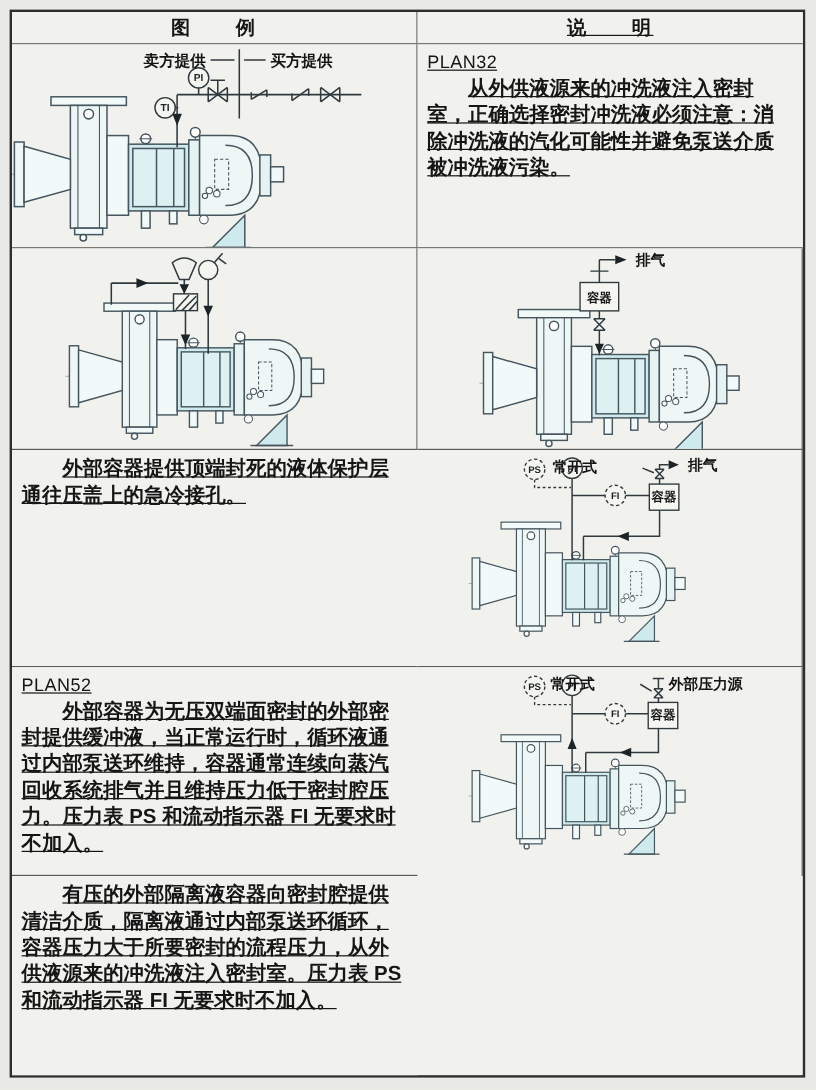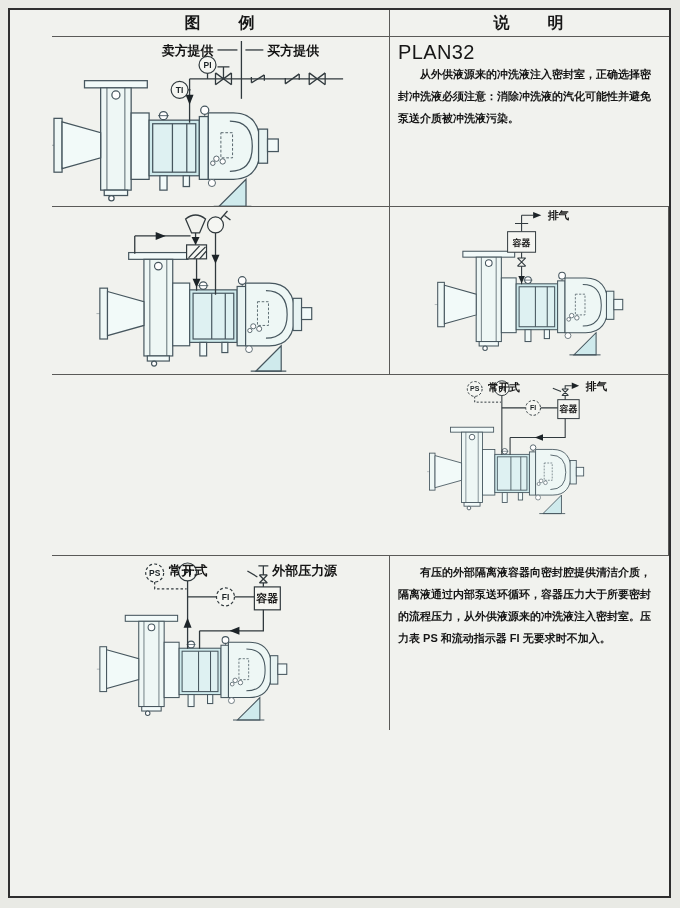--- a/index.html
+++ b/index.html
@@ -12,42 +12,41 @@
     position:relative;
   }
   .sheet{
     position:absolute;left:8px;top:8px;width:663px;height:890px;
     border:2px solid #2e2e2e;
     background:#f1f2ee;
     display:grid;
     grid-template-columns:338px 1fr;
     grid-template-rows:27px 170px 168px 181px 174px 1fr;
     box-sizing:border-box;
-    padding-left:42px;
   }
   .cell{
     position:relative;
     border-right:1px solid #5a5a58;
     border-bottom:1px solid #5a5a58;
     overflow:hidden;
     background:#f1f2ee;
   }
-  .cell.last-col{border-right:none;}
+  .cell.last-col{border-right:none;text-decoration:underline;}
   .cell.last-row{border-bottom:none;}
   .hcell{
     display:flex;align-items:center;justify-content:center;
     font-size:16px;font-weight:bold;letter-spacing:2px;
   }
   .desc{padding:5px 8px 0 8px;}
   .plan{
-    font-size:20px;line-height:21px;font-weight:normal;letter-spacing:.4px;
+    font-size:15px;line-height:21px;font-weight:normal;letter-spacing:.4px;
   }
   .desc p{
     margin:0;text-indent:2em;
-    font-size:11px;line-height:22px;font-weight:bold;
+    font-size:17px;line-height:22px;font-weight:bold;
   }
   svg.diag{position:absolute;inset:0;display:block;}
   
   .pl{stroke:#30393d;stroke-width:1.3;fill:none;}           
   .pl-d{stroke:#30393d;stroke-width:1.2;fill:none;stroke-dasharray:2.5 2.2;}
   .ah{fill:#1d2428;stroke:none;}                            
   .inst{fill:#f5f6f2;stroke:#30393d;stroke-width:1.2;}
   .inst-d{fill:#f5f6f2;stroke:#30393d;stroke-width:1.2;stroke-dasharray:3 2.2;}
   .itxt{font-size:8.5px;font-weight:bold;fill:#1c2326;text-anchor:middle;}
   .ltxt{font-size:13px;font-weight:bold;fill:#141414;}
@@ -191,20 +190,21 @@
 
         <path class="pl" d="M155,62 L165,72 M155,72 L165,62 M155,62 H165 M155,72 H165"></path>
         <path class="pl" d="M160,72 V94"></path>
         <polygon class="ah" points="156,84 164,84 160,93"></polygon>
       </g>
       <text class="vtxt" x="160" y="47">容器</text>
       <text class="ltxt" x="192" y="15">排气</text>
     </svg>
   </div>
   <div class="cell last-col desc">
+    <p>外部容器提供顶端封死的液体保护层通往压盖上的急冷接孔。</p>
   </div>
 
   <div class="cell">
     <svg class="diag" viewBox="0 0 338 174">
       <g transform="translate(48,62) scale(0.75)">
           <use href="#pump"></use>
         </g>
       <g>
         <path class="pl" d="M136,25 V97"></path>
         <path class="pl-d" d="M103,26 V33 H135"></path>
@@ -228,20 +228,24 @@
       </g>
       <g>
         <circle class="inst-d" cx="174" cy="40" r="9"></circle>
         <text class="itxt" x="174" y="43">FI</text>
       </g>
       <text class="ltxt" x="158" y="19" text-anchor="end">常开式</text>
       <text class="ltxt" x="238" y="18">排气</text>
       <text class="vtxt" x="217" y="45">容器</text>
     </svg>
   </div>
+  <div class="cell last-col desc">
+    <div class="plan">PLAN52</div>
+    <p>外部容器为无压双端面密封的外部密封提供缓冲液，当正常运行时，循环液通过内部泵送环维持，容器通常连续向蒸汽回收系统排气并且维持压力低于密封腔压力。压力表 PS 和流动指示器 FI 无要求时不加入。</p>
+  </div>
 
   <div class="cell last-row">
     <svg class="diag" viewBox="0 0 338 166">
       <g transform="translate(48,58) scale(0.75)">
           <use href="#pump"></use>
         </g>
       <g>
         <path class="pl" d="M136,25 V93"></path>
         <polygon class="ah" points="132,72 140,72 136,62"></polygon>
         <path class="pl-d" d="M103,26 V33 H135"></path>

